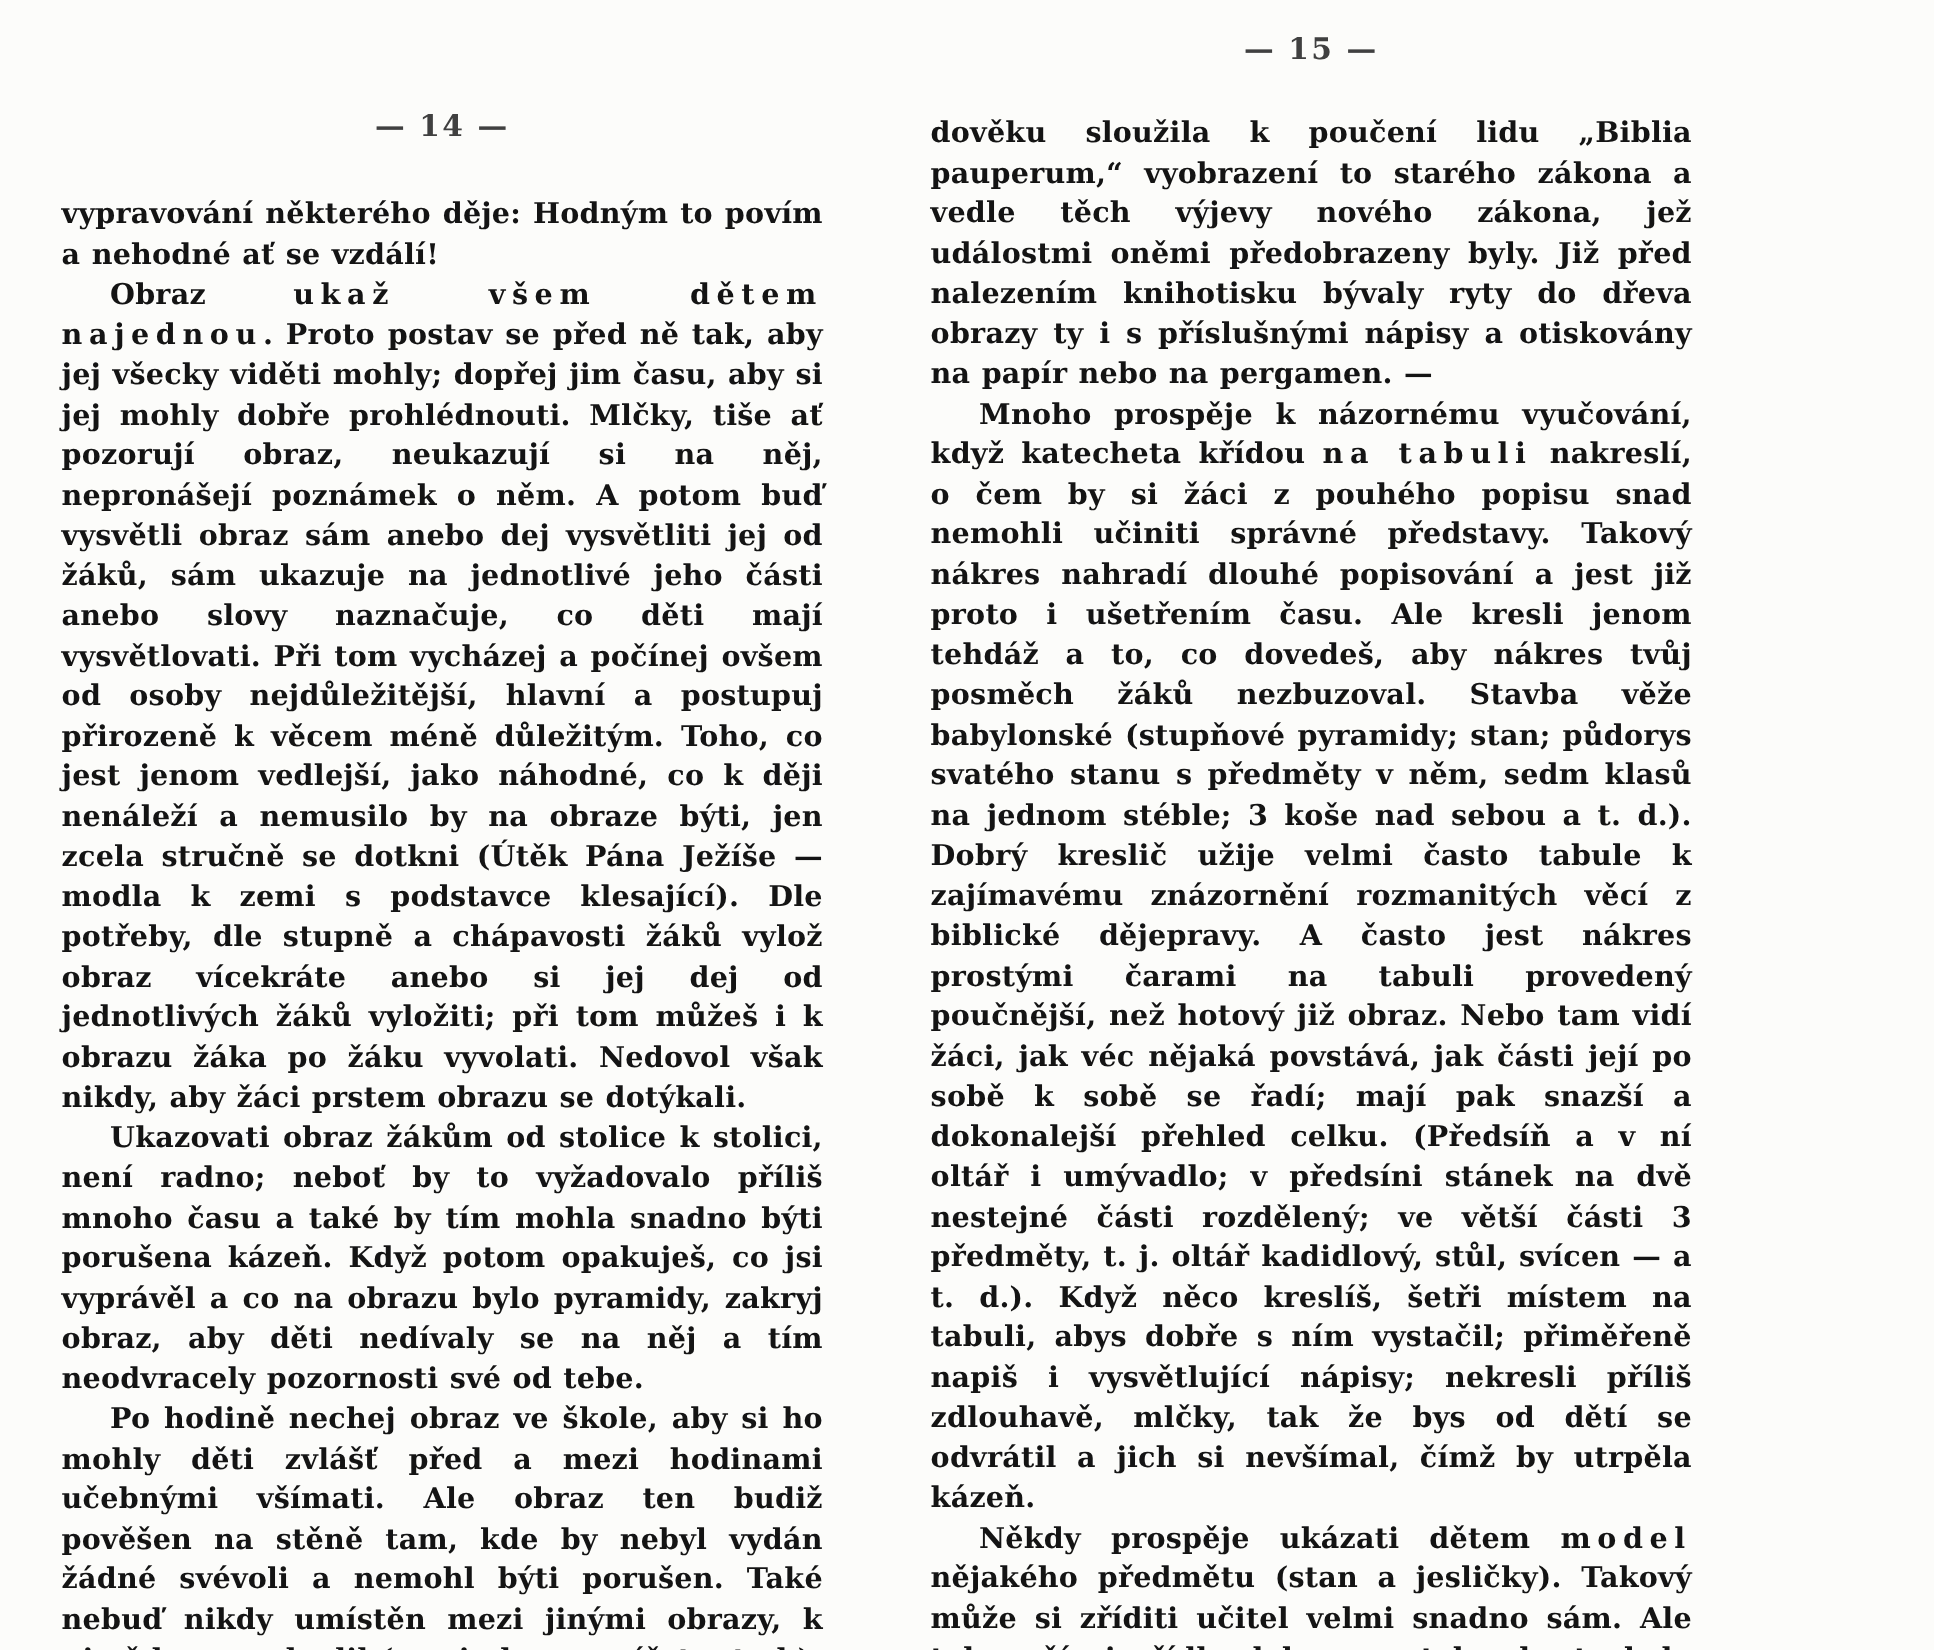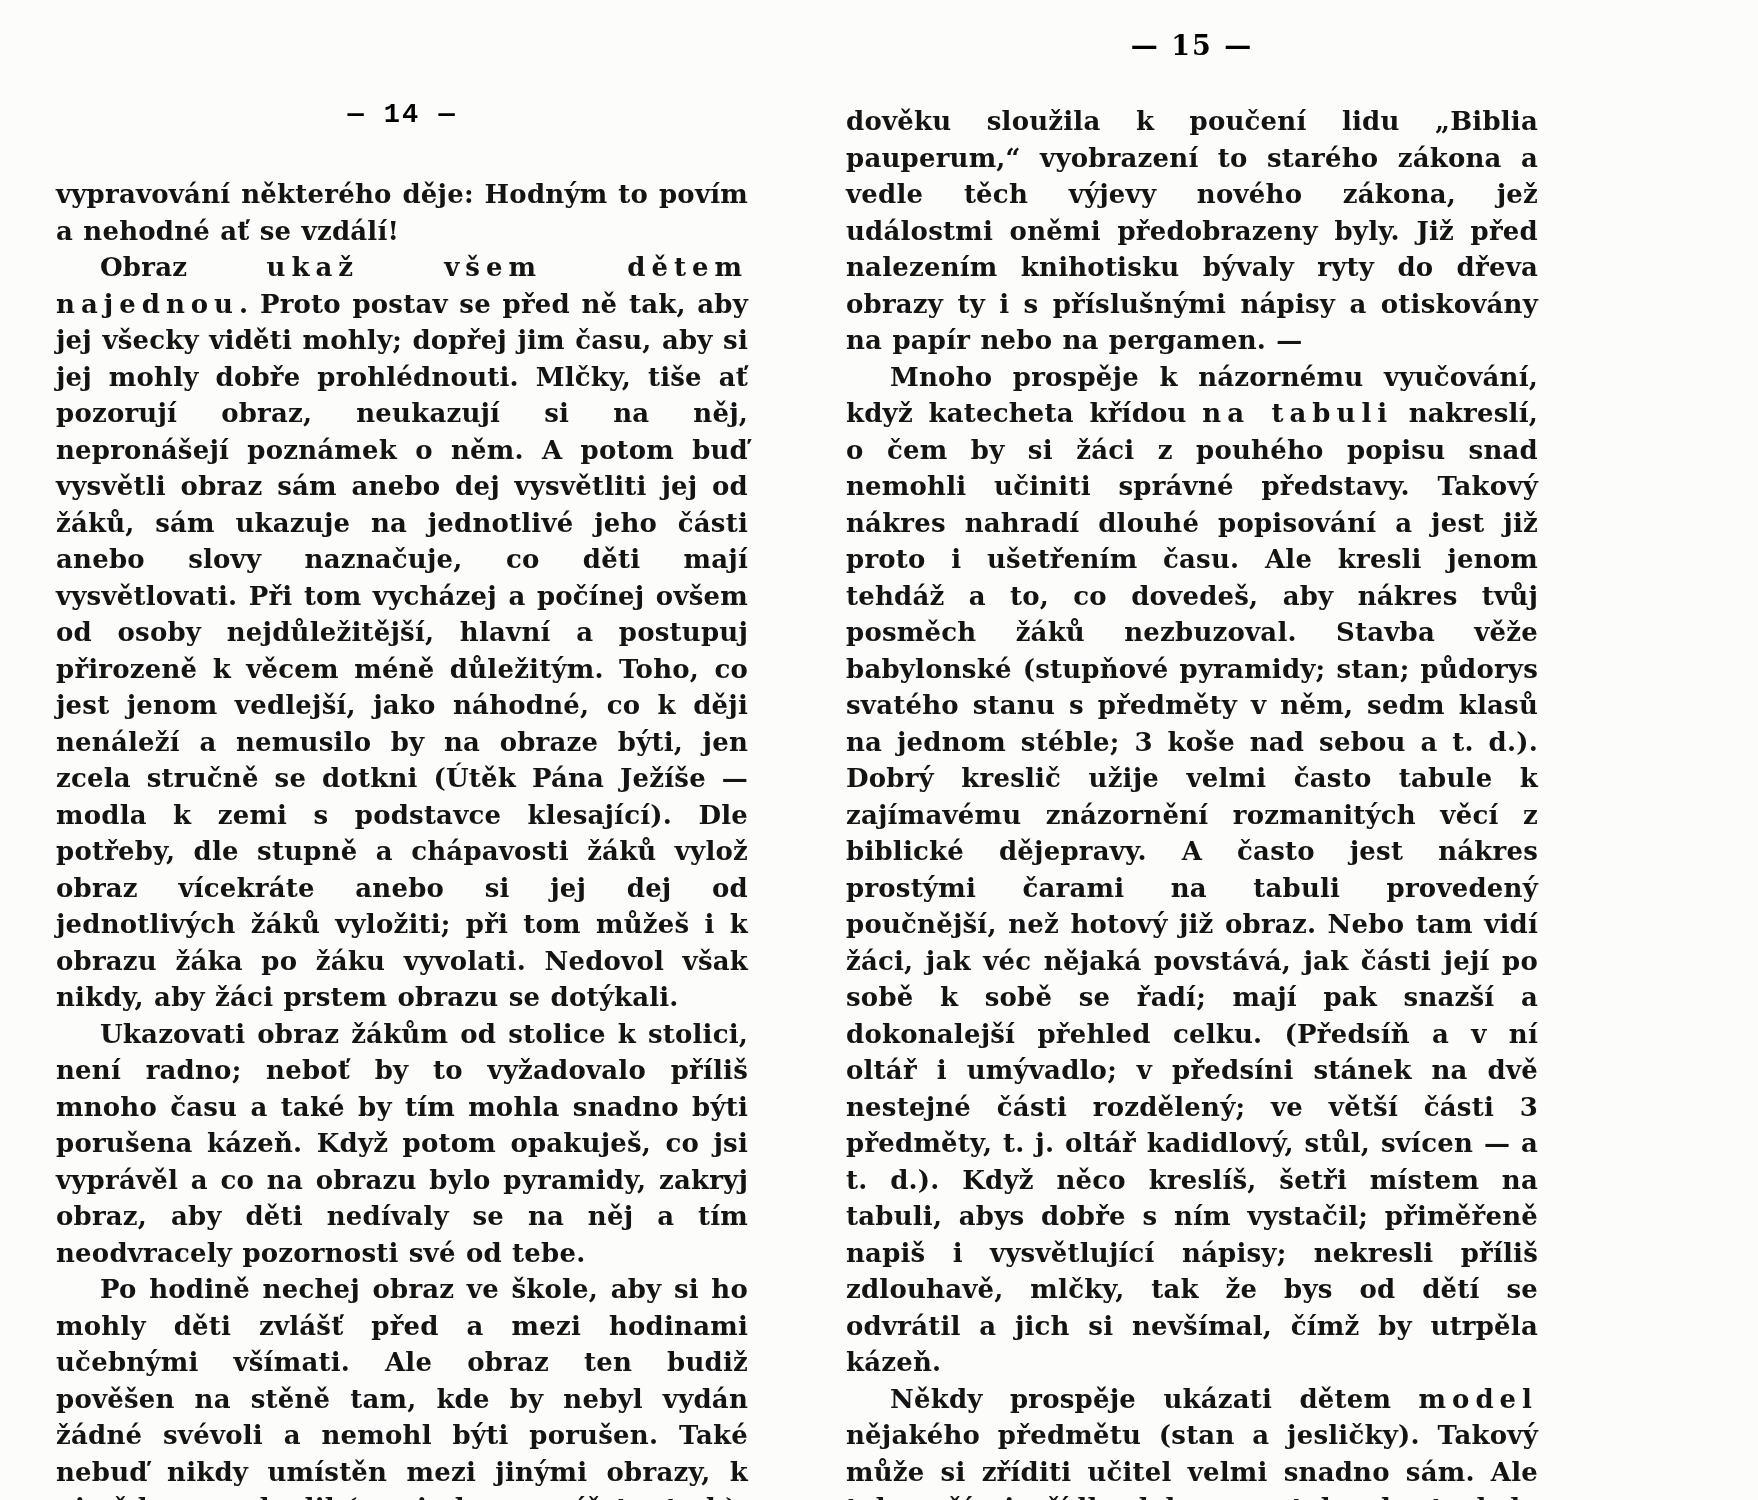--- a/index.html
+++ b/index.html
@@ -20,23 +20,23 @@
     position: absolute;
     width: 692px;
   }
   .page-left  { left: 56px;  top: 100px; }
   .page-right { left: 846px; top: 30px;  }
   .page-number {
     text-align: center;
     font-size: 27px;
     font-weight: bold;
     letter-spacing: 2px;
-    color: #000000;
+    color: #404040;
   }
-  .page-left  .page-number { margin-bottom: 46px; font-family: Liberation Mono, monospace; }
+  .page-left  .page-number { margin-bottom: 46px; }
   .page-right .page-number { margin-bottom: 42px; }
   .page-body p.para {
     margin: 0;
     font-size: 26px;
     line-height: 36.5px;
     text-align: justify;
     font-weight: bold;
     letter-spacing: 0.2px;
     word-spacing: 1px;
   }

